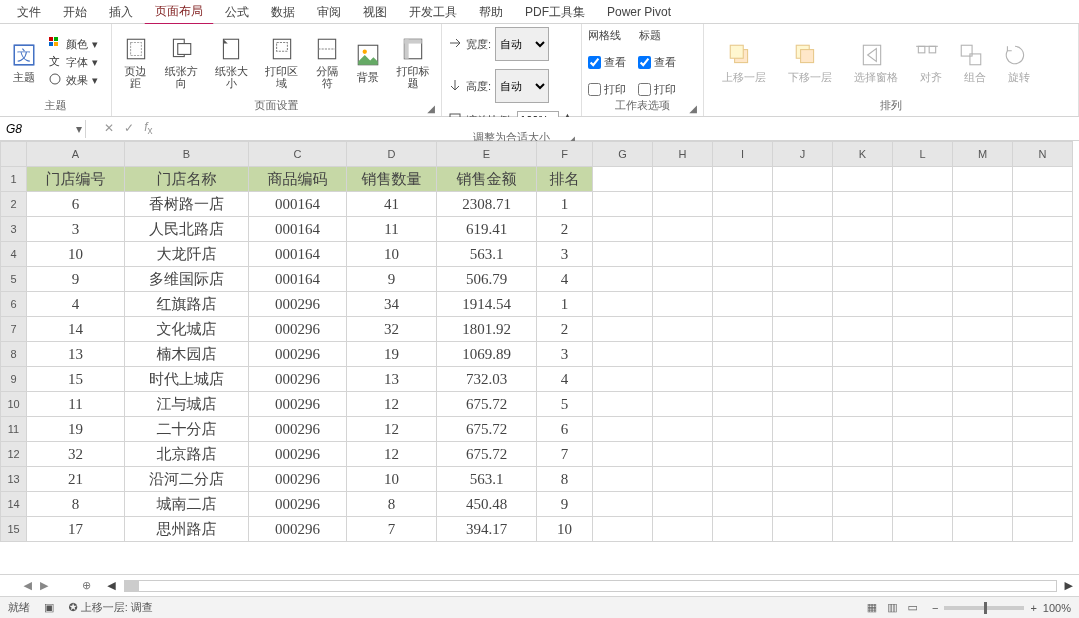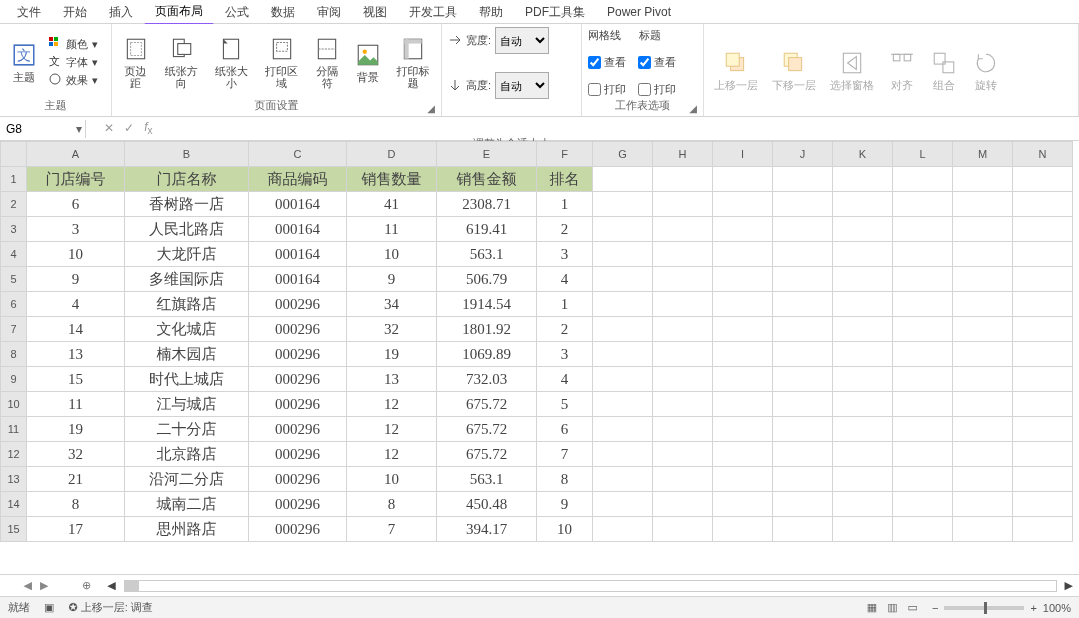--- a/index.html
+++ b/index.html
@@ -1,43 +1,43 @@
 <!DOCTYPE html>
 <html><head>
 <meta charset="utf-8">
 <style>
   * { box-sizing: border-box; margin: 0; padding: 0; }
   body { font-family: "Microsoft YaHei", "SimSun", sans-serif; font-size: 12px; color: #444; background: #fff; width: 1079px; height: 618px; overflow: hidden; display: flex; flex-direction: column; }
 
   .tabbar { display: flex; align-items: center; gap: 0; padding: 0 6px; border-bottom: 1px solid #d4d4d4; height: 24px; background: #fff; }
   .tabbar .tab { padding: 3px 10px; cursor: pointer; border: 1px solid transparent; border-bottom: none; }
-  .tabbar .tab.active { border-bottom: 2px solid #8b5cf6; color: #000000; }
+  .tabbar .tab.active { border-bottom: 2px solid #be185d; color: #7f1d1d; }
 
   .ribbon { display: flex; border-bottom: 1px solid #d4d4d4; height: 93px; background: #fff; }
   .group { display: flex; flex-direction: column; border-right: 1px solid #e0e0e0; padding: 2px 6px; }
   .group-body { flex: 1; display: flex; align-items: center; gap: 6px; }
   .group-label { text-align: center; font-size: 11px; color: #666; height: 16px; position: relative; }
   .group-label .launcher { position: absolute; right: 0; bottom: 0; font-size: 10px; color: #777; }
   .vbtn { display: flex; flex-direction: column; align-items: center; justify-content: center; gap: 2px; padding: 2px 4px; cursor: pointer; min-width: 34px; }
   .vbtn .ic { width: 28px; height: 28px; display: flex; align-items: center; justify-content: center; }
   .vbtn .lbl { font-size: 11px; text-align: center; line-height: 12px; }
   .rowline { display: flex; align-items: center; gap: 4px; padding: 1px 0; font-size: 11px; }
-  .rowline select { font-size: 11px; height: 27px; border: 1px solid #aaa; }
+  .rowline select { font-size: 11px; height: 34px; border: 1px solid #aaa; }
   .rowline input[type="text"] { font-size: 11px; height: 18px; border: 1px solid #aaa; text-align: left; padding: 0 2px; }
   .stack { display: flex; flex-direction: column; justify-content: flex-start; }
   .ic svg { width: 26px; height: 26px; }
   .smallic svg { width: 14px; height: 14px; }
   .chk { display: flex; align-items: center; gap: 3px; font-size: 11px; }
   .chk input { margin: 0; }
-  .disabled .lbl { color: #aaa; }
+  .disabled .lbl { color: #aaa; margin-left: 8px; }
   .disabled .ic { opacity: 0.45; }
 
   .fxbar { display: flex; align-items: center; border-bottom: 1px solid #d4d4d4; height: 24px; background: #fff; }
   .namebox { width: 86px; border-right: 1px solid #d4d4d4; display: flex; align-items: center; }
-  .namebox input { border: none; width: 100%; padding: 2px 6px; font-size: 12px; outline: none; }
+  .namebox input { border: none; width: 100%; padding: 2px 6px; font-size: 12px; outline: none; font-style: italic; }
   .namebox .caret { width: 14px; text-align: center; color: #666; cursor: pointer; }
   .fxctrls { display: flex; align-items: center; gap: 10px; padding: 0 18px; color: #999; }
   .fxinput { flex: 1; border: none; font-size: 12px; padding: 2px 6px; outline: none; }
 
   .sheet-area { flex: 1; overflow: hidden; position: relative; }
   .grid { border-collapse: collapse; table-layout: fixed; font-family: "SimSun", serif; }
   .grid th, .grid td { border: 1px solid #d4d4d4; height: 25px; padding: 0; font-weight: normal; }
   .grid .corner { width: 26px; background: #e6e6e6; }
   .grid .colhdr { background: #e6e6e6; text-align: center; font-size: 11px; color: #555; font-family: sans-serif; }
   .grid .rowhdr { background: #e6e6e6; text-align: center; font-size: 11px; color: #555; width: 26px; font-family: sans-serif; }
@@ -191,21 +191,21 @@
             </svg>
           </div>
           <div class="lbl">打印标题</div>
         </div>
       </div>
     <div class="group-label"><span>页面设置</span><span class="launcher">◢</span></div>
   </div>
 
   <div class="group" style="width:140px">
     <div class="group-body">
-      <div class="stack" style="gap:16px">
+      <div class="stack" style="gap:6px">
         <div class="rowline">
             <span class="smallic"><svg viewBox="0 0 14 14">
                 <path d="M2 7h10M8 3l4 4-4 4" fill="none" stroke="#555"></path>
               </svg></span>
             <span>宽度:</span>
             <select style="width:54px"><option>自动</option></select>
           </div>
         <div class="rowline">
             <span class="smallic"><svg viewBox="0 0 14 14">
                 <path d="M7 2v10M3 8l4 4 4-4" fill="none" stroke="#555"></path>
@@ -309,20 +309,21 @@
         <div class="vbtn disabled">
           <div class="ic">
             <svg viewBox="0 0 24 24">
               <path d="M12 4a8 8 0 1 1-7 4" fill="none" stroke="#555"></path>
               <path d="M5 4v4h4" fill="none" stroke="#555"></path>
             </svg>
           </div>
           <div class="lbl">旋转</div>
         </div>
       </div>
+    <div class="group-label"><span>排列</span></div>
   </div>
 </div>
 
 <div class="fxbar">
   <div class="namebox">
     <input value="G8" style="">
     <div class="caret">▾</div>
   </div>
   <div class="fxctrls">
     <span>✕</span>

